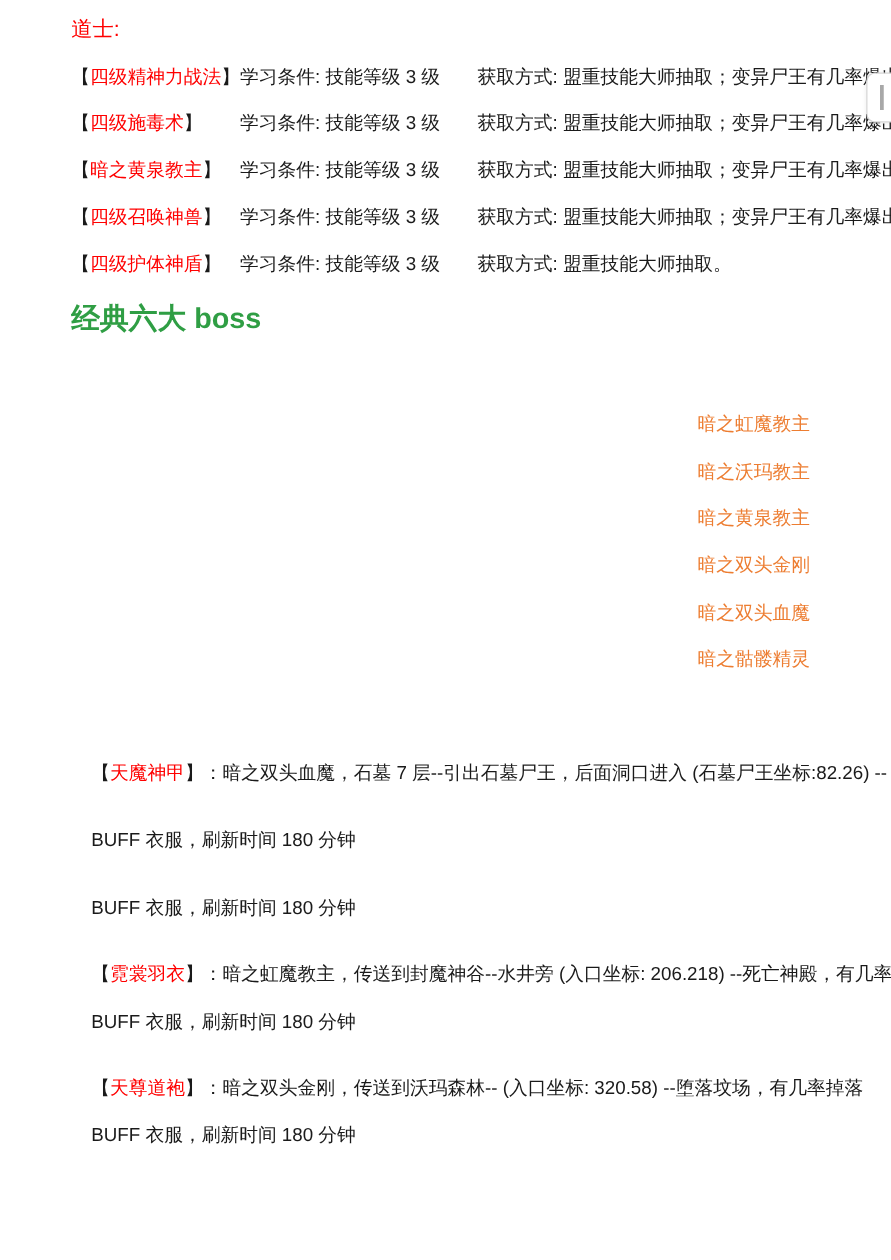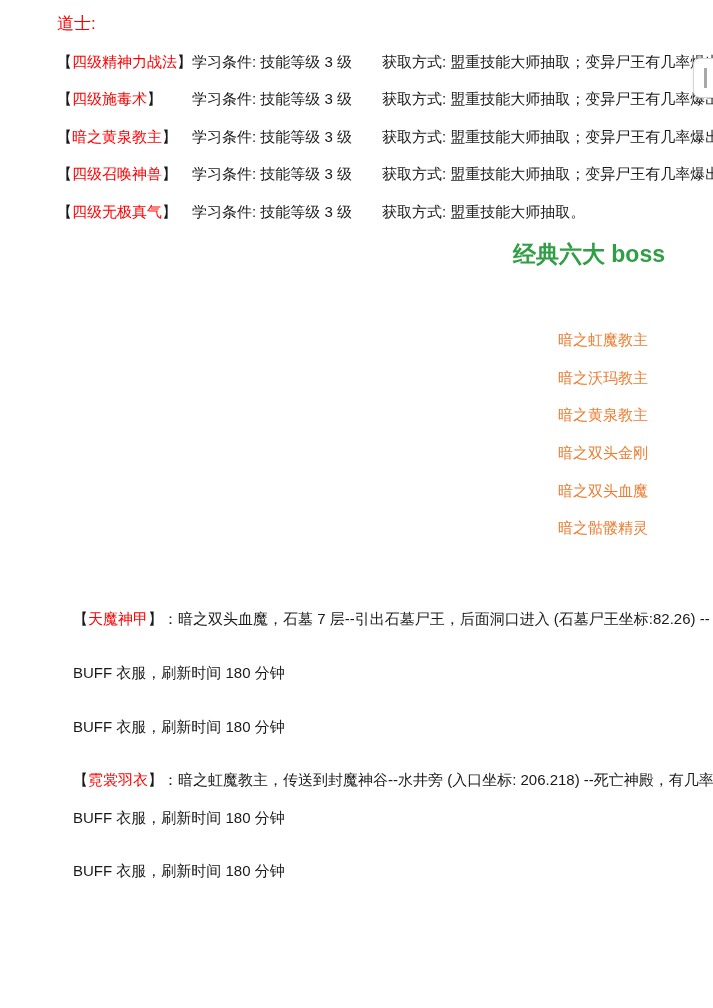--- a/index.html
+++ b/index.html
@@ -33,21 +33,21 @@
     line-height: 37.6px;
     color: var(--red, #ff0000);
     margin: 0;
     white-space: pre;
   }
   .red { color: var(--red, #ff0000); }
   .boss-heading {
     font-size: 23px;
     line-height: 46px;
     font-weight: bold;
-    text-align: right;
+    text-align: left;
     color: var(--green, #2f9e44);
     margin: 0;
     white-space: pre;
   }
   .boss-links {
     font-size: 15px;
     line-height: 37.6px;
     margin-top: 7px;
     white-space: pre;
     text-align: right;
@@ -89,21 +89,21 @@
     <p class="sec-header">道士:</p>
 
     <p class="line"><span>【</span><span class="red">四级精神力战法</span><span>】</span><span>学习条件: 技能等级 3 级　　获取方式: 盟重技能大师抽取；变异尸王有几率爆出</span></p>
 
     <p class="line"><span>【</span><span class="red">四级施毒术</span><span>】</span><span>　　学习条件: 技能等级 3 级　　获取方式: 盟重技能大师抽取；变异尸王有几率爆出</span></p>
 
     <p class="line"><span>【</span><span class="red">暗之黄泉教主</span><span>】</span><span>　学习条件: 技能等级 3 级　　获取方式: 盟重技能大师抽取；变异尸王有几率爆出</span></p>
 
     <p class="line"><span>【</span><span class="red">四级召唤神兽</span><span>】</span><span>　学习条件: 技能等级 3 级　　获取方式: 盟重技能大师抽取；变异尸王有几率爆出</span></p>
 
-    <p class="line"><span>【</span><span class="red">四级无极真气</span><span>】</span><span>　学习条件: 技能等级 3 级　　获取方式: 盟重技能大师抽取。</span></p>
+    <p class="line"><span>【</span><span class="red">四级护体神盾</span><span>】</span><span>　学习条件: 技能等级 3 级　　获取方式: 盟重技能大师抽取。</span></p>
 
 
 
     <h2 class="boss-heading">经典六大 boss</h2>
 
     <div class="boss-links">
       <a class="boss-link">暗之虹魔教主</a>
       <a class="boss-link">暗之沃玛教主</a>
       <a class="boss-link">暗之黄泉教主</a>
       <a class="boss-link">暗之双头金刚</a>
@@ -122,20 +122,21 @@
     <div class="boss-entry">
       <p class="line">BUFF 衣服，刷新时间 180 分钟</p>
     </div>
 
     <div class="boss-entry">
       <p class="line"><span>【</span><span class="red">霓裳羽衣</span><span>】</span><span>：暗之虹魔教主，传送到封魔神谷--水井旁 (入口坐标: 206.218) --死亡神殿，有几率掉落</span></p>
       <p class="line">BUFF 衣服，刷新时间 180 分钟</p>
     </div>
 
     <div class="boss-entry">
+      <p class="line"><span>【</span><span class="red">天尊道袍</span><span>】</span><span>：暗之双头金刚，传送到沃玛森林-- (入口坐标: 320.58) --堕落坟场，有几率掉落</span></p>
       <p class="line">BUFF 衣服，刷新时间 180 分钟</p>
     </div>
 
   </div>
 
   <div class="side-handle">
     <div class="grip"></div>
   </div>
 </div>
 

